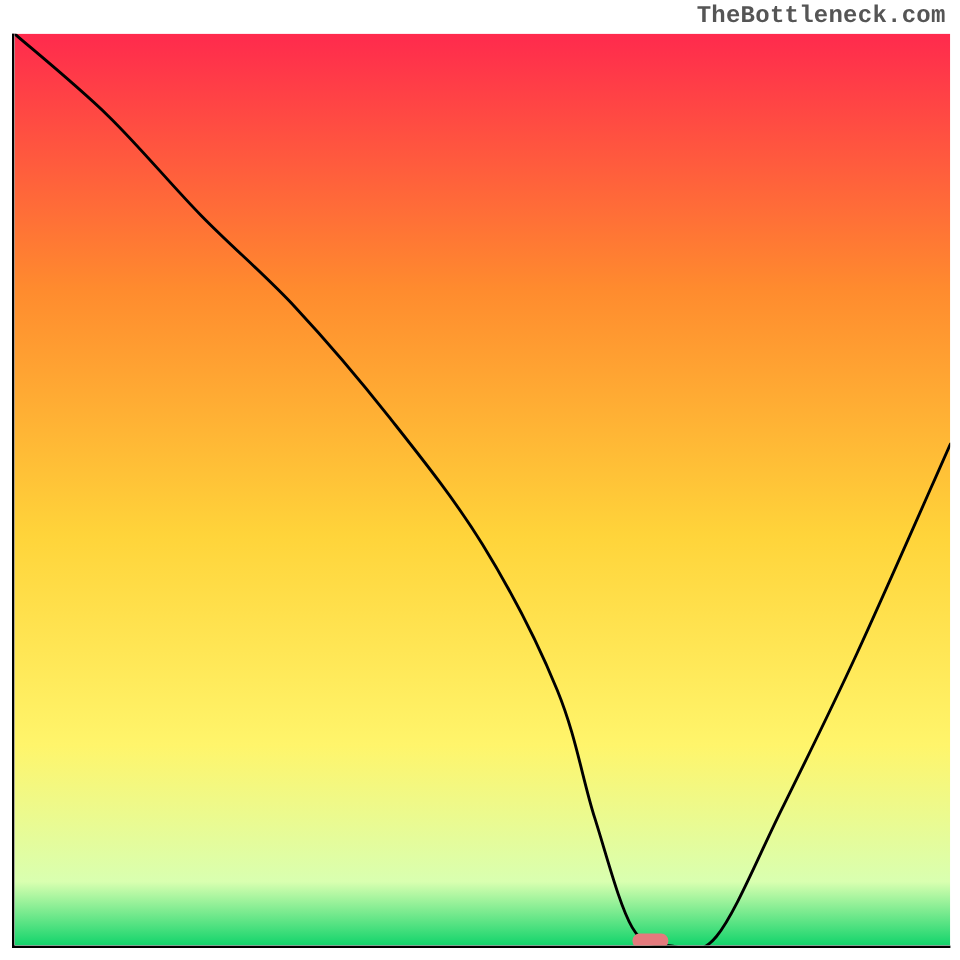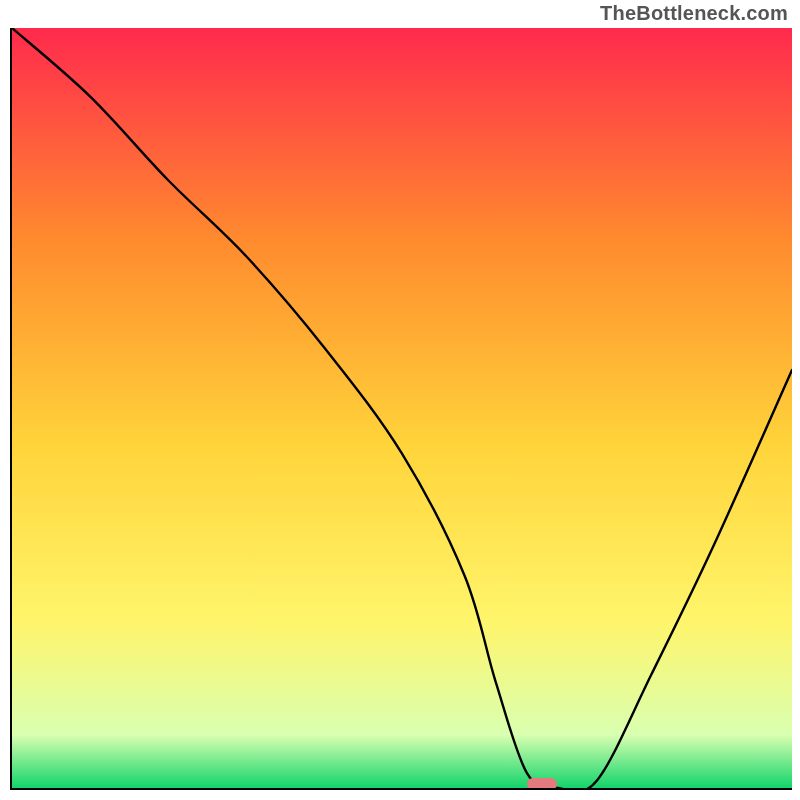--- a/index.html
+++ b/index.html
@@ -8,20 +8,21 @@
     width: 800px;
     height: 800px;
     overflow: hidden;
     background: #ffffff;
     font-family: Arial, Helvetica, sans-serif;
   }
   .container {
     position: relative;
     width: 800px;
     height: 648px;
+    font-family: Liberation Mono, monospace;
   }
   .watermark {
     position: absolute;
     top: 2px;
     right: 12px;
     font-size: 20px;
     font-weight: bold;
     color: #555555;
     letter-spacing: 0.2px;
     z-index: 10;

